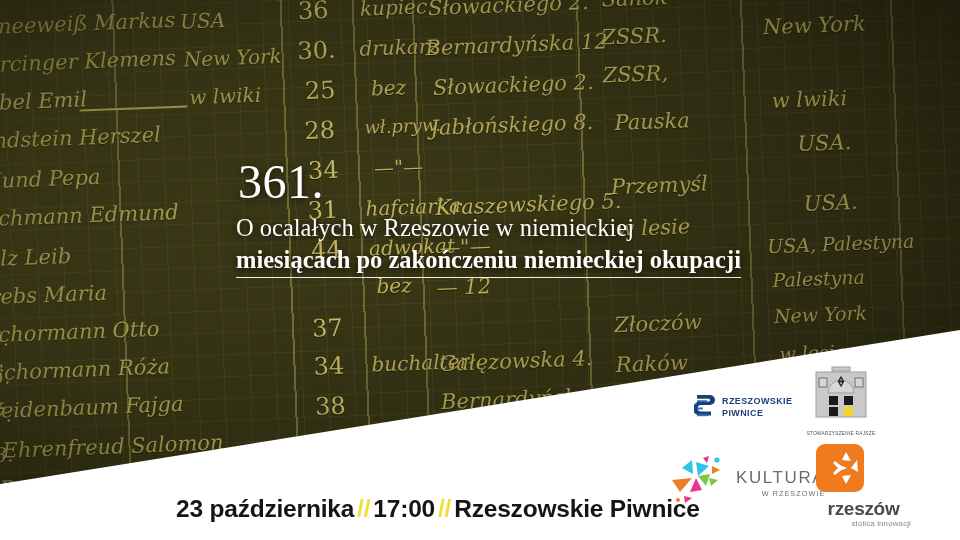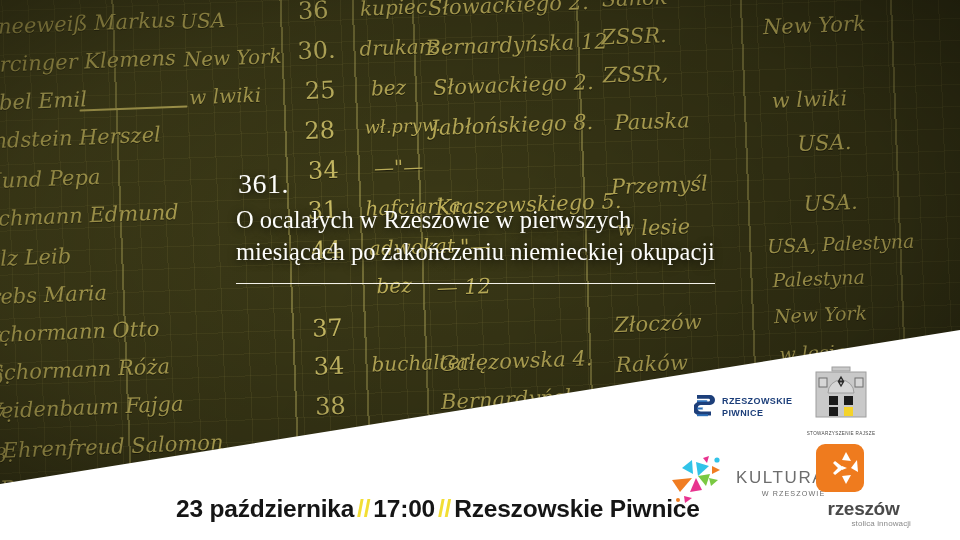--- a/index.html
+++ b/index.html
@@ -58,32 +58,32 @@
     line-height:1;
   }
   .hw{position:absolute;display:block;text-shadow:0 1px 0 rgba(0,0,0,.45);}
   .hw.bright{color:#d6c86b;}
   .strike{position:absolute;height:2px;background:#c8b95e;border-radius:2px;}
 
   
   .headline{position:absolute;left:236px;top:158px;width:520px;z-index:6;}
   .num{
     font-family:"Liberation Serif", serif;
-    color:#fdfdfb;font-size:28px;line-height:1;font-weight:400;
+    color:#fdfdfb;font-size:48px;line-height:1;font-weight:400;
     letter-spacing:.5px;text-shadow:0 2px 7px rgba(0,0,0,.72);
-    margin:12px 0 6px 2px;
+    margin:0 0 6px 2px;
   }
   .title{
     font-family:"Liberation Serif", serif;
     color:#fdfdfb;font-size:24.5px;line-height:1.30;font-weight:400;
     text-shadow:0 2px 8px rgba(0,0,0,.80);
     margin:0;
   }
   .title .ln{display:block;}
-  .title .ln.u{border-bottom:1.6px solid #f4f2ea;padding-bottom:15px;display:inline-block;}
+  .title .ln.u{border-bottom:1.6px solid #f4f2ea;padding-bottom:1px;display:inline-block;font-weight:bold;}
   .speaker{
     margin-top:9px;margin-left:2px;
     font-family:"Liberation Sans", sans-serif;
     color:#f3f1e8;font-size:11.5px;font-weight:400;
     letter-spacing:2.4px;text-transform:uppercase;
     text-shadow:0 1px 6px rgba(0,0,0,.85);
   }
 
   
   .band{position:absolute;left:0;bottom:0;width:960px;height:210px;background:#fff;z-index:4;
@@ -225,21 +225,21 @@
         <span class="hw" style="left:816px;top:386px;font-size:19px;">w lesie</span>
       </div>
 
       <div class="vignette"></div>
     </div>
   </div>
 
   <div class="headline">
     <div class="num">361.</div>
     <div class="title">
-      <span class="ln">O ocalałych w Rzeszowie w pierwszych</span>
+      <span class="ln">O ocalałych w Rzeszowie w niemieckiej</span>
       <span class="ln u">miesiącach po zakończeniu niemieckiej okupacji</span>
     </div>
   </div>
 
   <div class="band"></div>
 
   <div class="footline">
     <span>23 października</span><span class="sep">//</span><span>17:00</span><span class="sep">//</span><span>Rzeszowskie Piwnice</span>
   </div>
 

